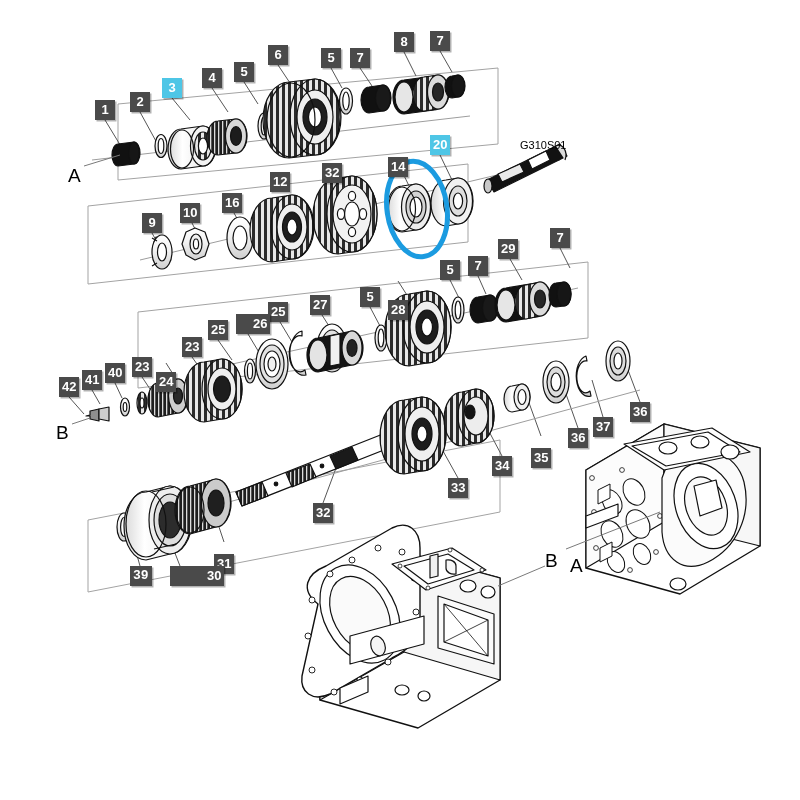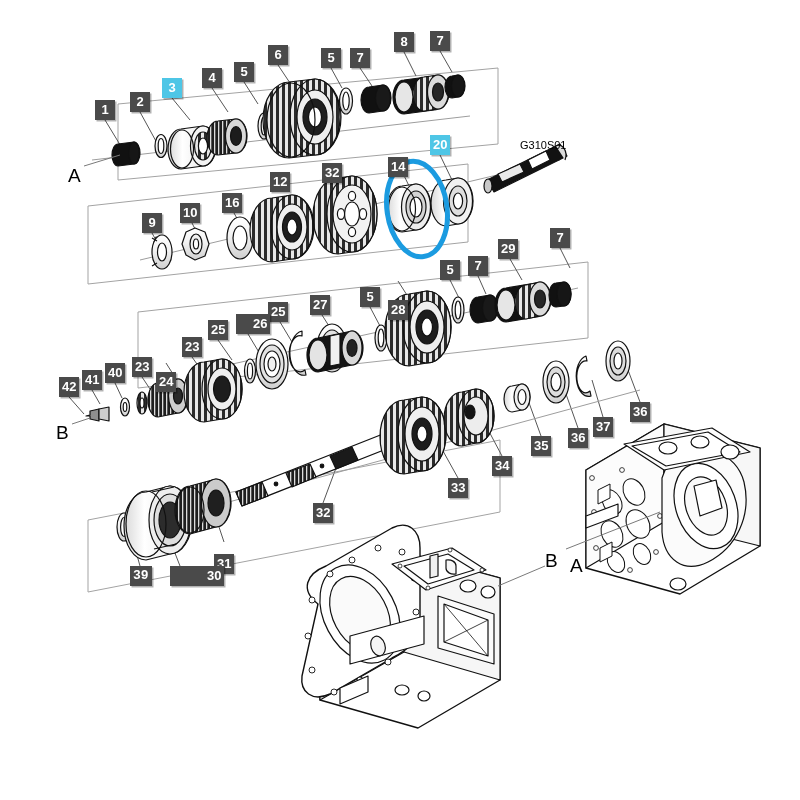--- a/index.html
+++ b/index.html
@@ -552,21 +552,21 @@
       <div class="callout" style="left: 236px; top: 314px; padding-left: 17px;">26</div>
       <div class="callout" style="left: 208px; top: 320px;">25</div>
       <div class="callout" style="left: 182px; top: 337px;">23</div>
       <div class="callout" style="left: 156px; top: 349px; margin-top: 23px;">24</div>
       <div class="callout" style="left: 132px; top: 357px;">23</div>
       <div class="callout" style="left: 105px; top: 363px;">40</div>
       <div class="callout" style="left: 82px; top: 370px;">41</div>
       <div class="callout" style="left: 59px; top: 377px;">42</div>
       <div class="callout" style="left: 448px; top: 478px;">33</div>
       <div class="callout" style="left: 492px; top: 456px;">34</div>
-      <div class="callout" style="left: 531px; top: 436px;">35</div>
+      <div class="callout" style="left: 531px; top: 448px;">35</div>
       <div class="callout" style="left: 568px; top: 428px;">36</div>
       <div class="callout" style="left: 593px; top: 417px;">37</div>
       <div class="callout" style="left: 630px; top: 402px;">36</div>
       <div class="callout" style="left: 313px; top: 503px;">32</div>
       <div class="callout" style="left: 214px; top: 542px; margin-top: 12px;">31</div>
       <div class="callout" style="left: 170px; top: 566px; padding-left: 37px;">30</div>
       <div class="callout" style="left: 130px; top: 566px; font-family: Liberation Mono, monospace;">39</div>
     </div>
   <div id="reftag-layer">
       <div class="reftag" style="left: 68px; top: 166px;">A</div>

